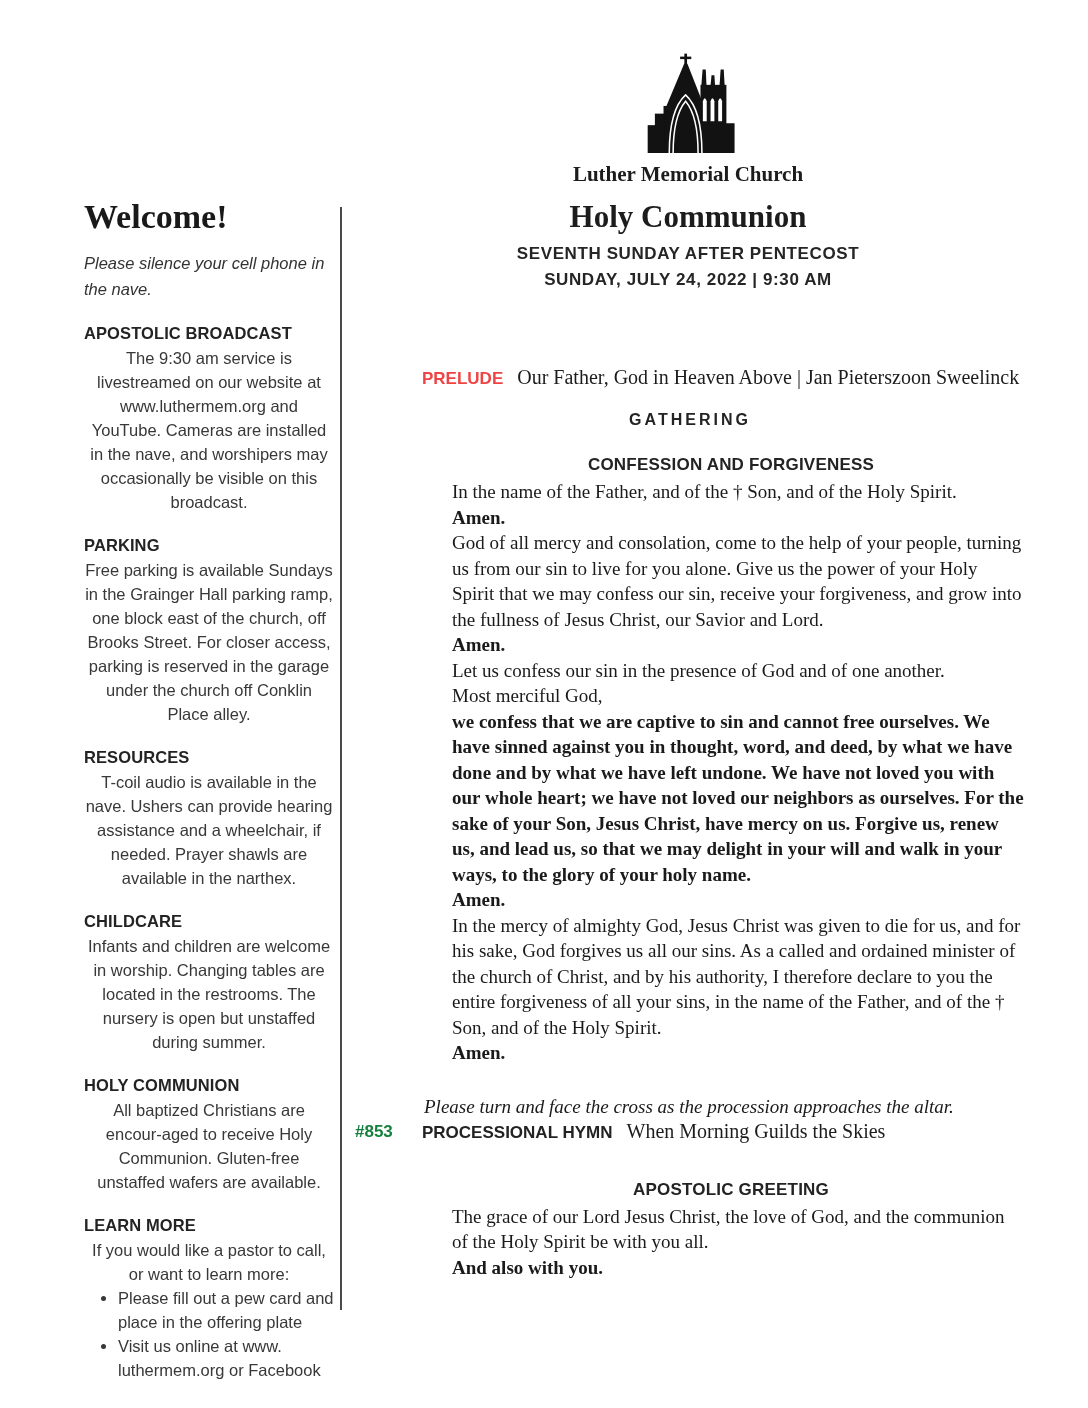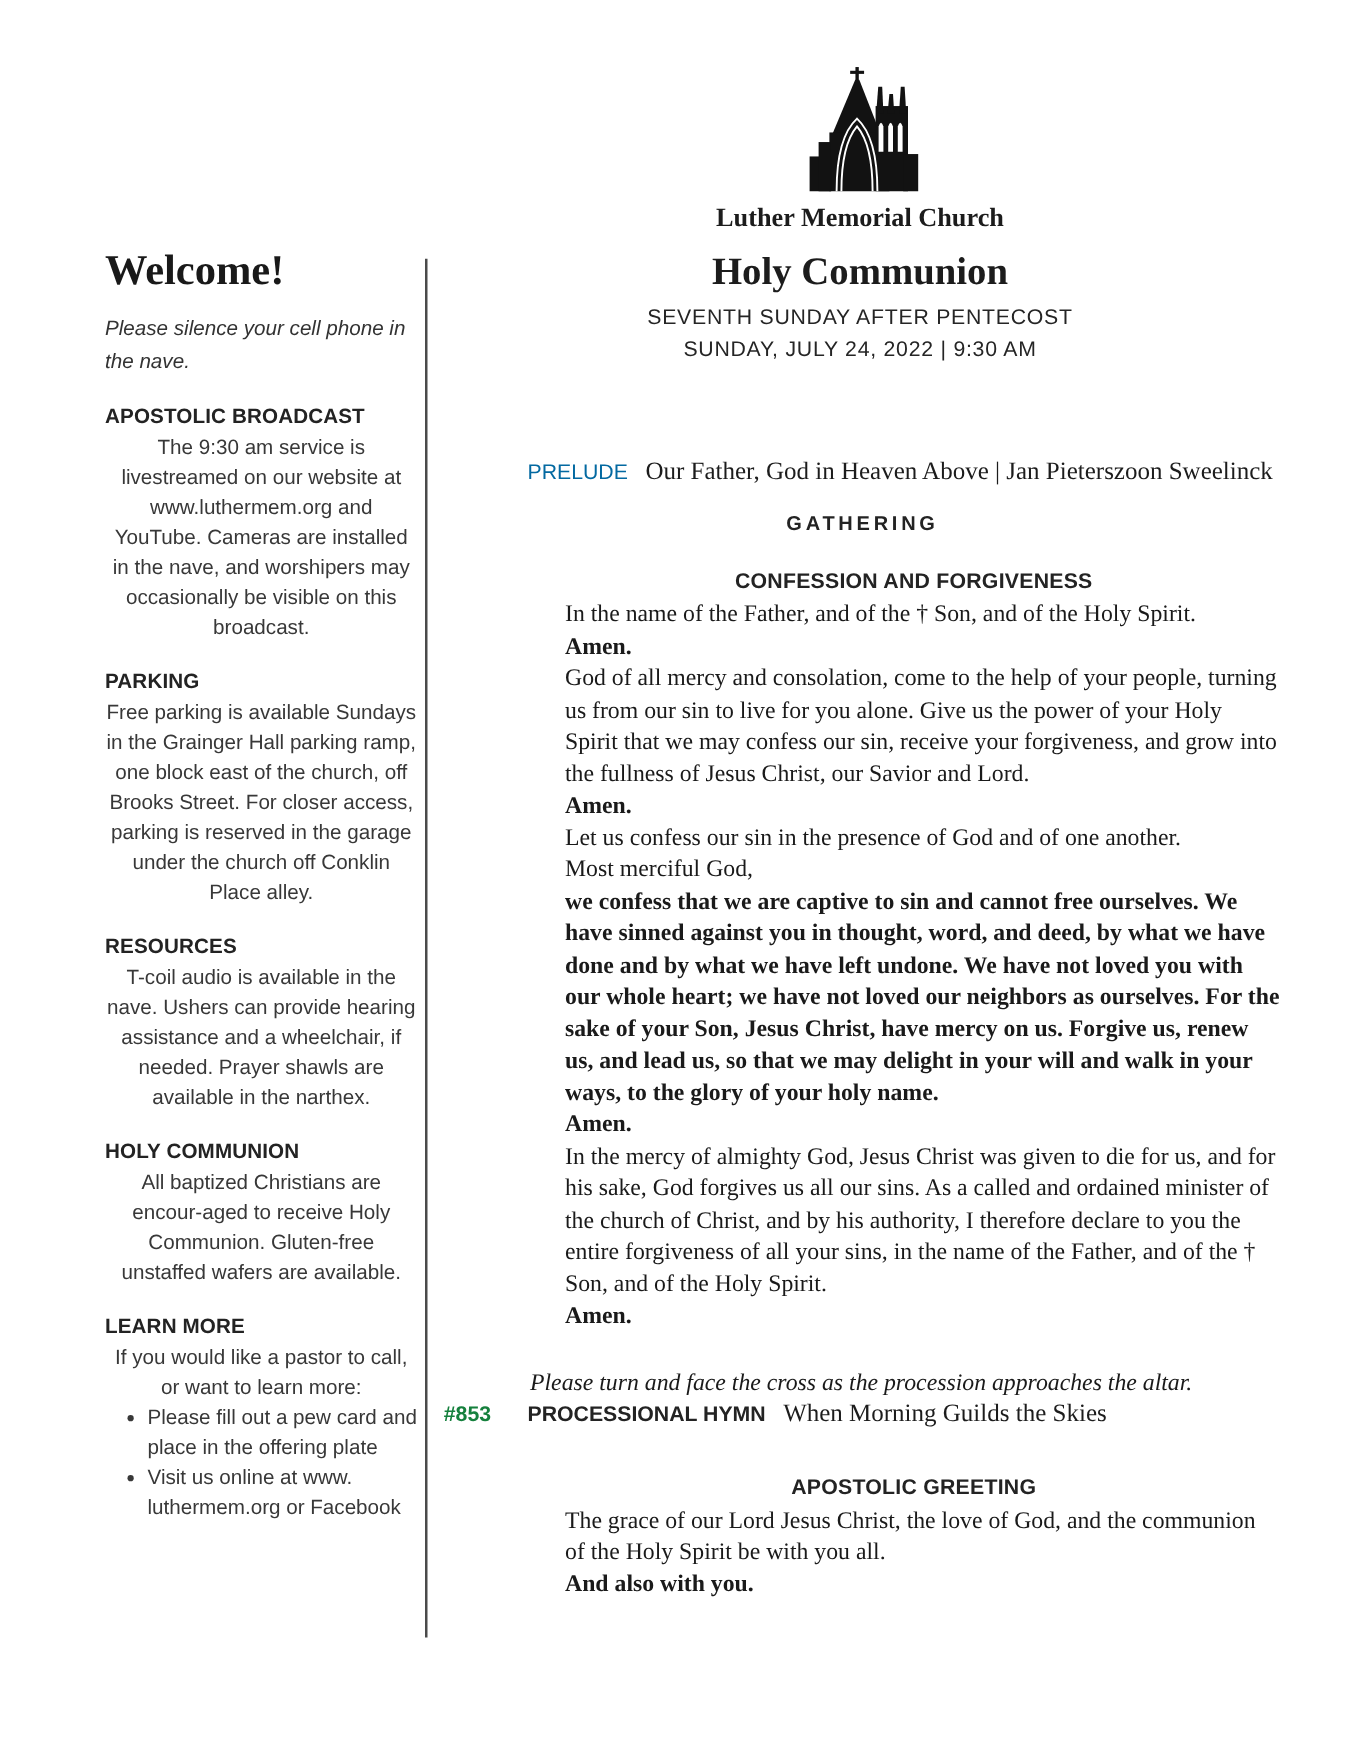--- a/index.html
+++ b/index.html
@@ -4,39 +4,39 @@
 <style>
   html,body{margin:0;padding:0;background:#fff;}
   body{width:1088px;height:1408px;position:relative;color:#1c1c1c;}
   .page{position:absolute;inset:0;width:1088px;height:1408px;background:#fff;overflow:hidden;}
 
   
   .masthead{position:absolute;left:340px;top:52px;width:696px;text-align:center;}
   .logo{display:block;margin:0 auto;width:96px;height:106px;}
   .church-name{font-family:"Liberation Serif",serif;font-weight:700;font-size:21px;color:#1c1c1c;margin-top:4px;}
   .service-title{font-family:"Liberation Serif",serif;font-weight:700;font-size:31px;color:#1c1c1c;margin:12px 0 6px 0;}
-  .service-sub{font-family:"Liberation Sans",sans-serif;font-weight:400;font-size:17px;letter-spacing:0.6px;color:#252525;line-height:26px;}
+  .service-sub{font-family:"Liberation Sans",sans-serif;font-weight:700;font-size:17px;letter-spacing:0.6px;color:#252525;line-height:26px;}
 
   
   .sidebar{position:absolute;left:84px;top:198px;width:250px;font-family:"Liberation Sans",sans-serif;color:#383838;}
   .sidebar-title{font-family:"Liberation Serif",serif;font-weight:700;font-size:34px;color:#191919;margin:0 0 14px 0;}
   .sidebar-notice{font-style:italic;font-size:16.5px;line-height:26px;margin:0 0 10px 0;color:#333;}
   .sb-section{margin-top:22px;}
   .sb-heading{font-weight:700;font-size:16.5px;color:#232323;margin:0 0 3px 0;letter-spacing:0.1px;}
   .sb-body{font-size:16.5px;line-height:24px;margin:0;text-align:center;}
   .sb-bullets{margin:0;padding-left:34px;}
   .sb-bullets li{font-size:16.5px;line-height:24px;}
 
   
   .divider{position:absolute;left:340px;top:207px;width:2px;height:1103px;background:#4a4a4a;}
 
   
   .main{position:absolute;left:340px;top:366px;width:700px;}
   .prelude-line{margin:0 0 0 82px;font-size:19px;}
-  .prelude-label{font-family:"Liberation Sans",sans-serif;font-weight:400;font-size:17px;color:#0369a1;margin-right:14px;}
+  .prelude-label{font-family:"Liberation Sans",sans-serif;font-weight:700;font-size:17px;color:#ef4444;margin-right:14px;}
   .prelude-title{font-family:"Liberation Serif",serif;font-size:20px;color:#1c1c1c;}
   .gathering{font-family:"Liberation Sans",sans-serif;font-weight:700;font-size:16px;letter-spacing:3px;text-align:center;color:#232323;margin:22px 0 0 0;}
   .lit-heading{font-family:"Liberation Sans",sans-serif;font-weight:700;font-size:17px;color:#232323;margin:26px 0 4px 82px;letter-spacing:0.2px;text-align:center;}
   .body-p{font-family:"Liberation Serif",serif;font-size:19px;line-height:25.5px;color:#1a1a1a;margin:0 0 0 112px;width:572px;}
   .mt{margin-top:0;}
   .bold{font-weight:700;}
   .rubric{font-family:"Liberation Serif",serif;font-style:italic;font-size:19px;color:#1a1a1a;margin:30px 0 0 84px;}
   .hymn-row{position:relative;margin:2px 0 0 0;min-height:26px;}
   .hymn-no{position:absolute;left:15px;top:2px;font-family:"Liberation Sans",sans-serif;font-weight:700;font-size:17px;color:#15803d;}
   .hymn-label{font-family:"Liberation Sans",sans-serif;font-weight:700;font-size:17px;color:#232323;margin-left:82px;margin-right:14px;}
@@ -100,20 +100,24 @@
     <section class="sb-section">
       <h4 class="sb-heading">PARKING</h4>
       <p class="sb-body">Free parking is available Sundays in the Grainger Hall parking ramp, one block east of the church, off Brooks Street. For closer access, parking is reserved in the garage under the church off Conklin Place alley.</p>
     </section>
 
     <section class="sb-section">
       <h4 class="sb-heading">RESOURCES</h4>
       <p class="sb-body">T-coil audio is available in the nave. Ushers can provide hearing assistance and a wheelchair, if needed. Prayer shawls are available in the narthex.</p>
     </section>
 
+    <section class="sb-section">
+      <h4 class="sb-heading">CHILDCARE</h4>
+      <p class="sb-body">Infants and children are welcome in worship. Changing tables are located in the restrooms. The nursery is open but unstaffed during summer.</p>
+    </section>
 
     <section class="sb-section">
       <h4 class="sb-heading">HOLY COMMUNION</h4>
       <p class="sb-body">All baptized Christians are encour-aged to receive Holy Communion. Gluten-free unstaffed wafers are available.</p>
     </section>
 
     <section class="sb-section">
       <h4 class="sb-heading">LEARN MORE</h4>
       <p class="sb-body">If you would like a pastor to call, or want to learn more:</p>
       <ul class="sb-bullets">

